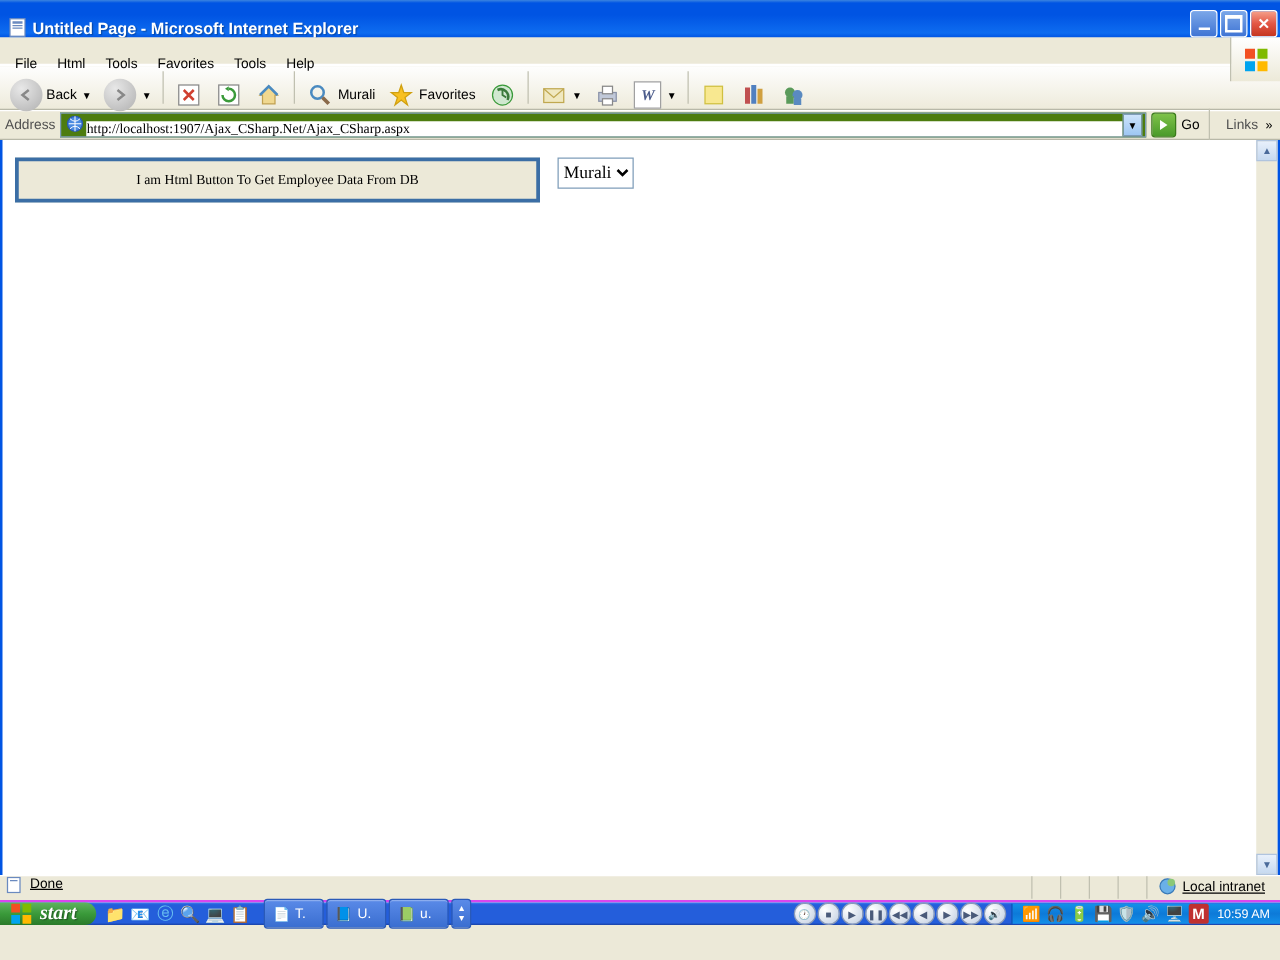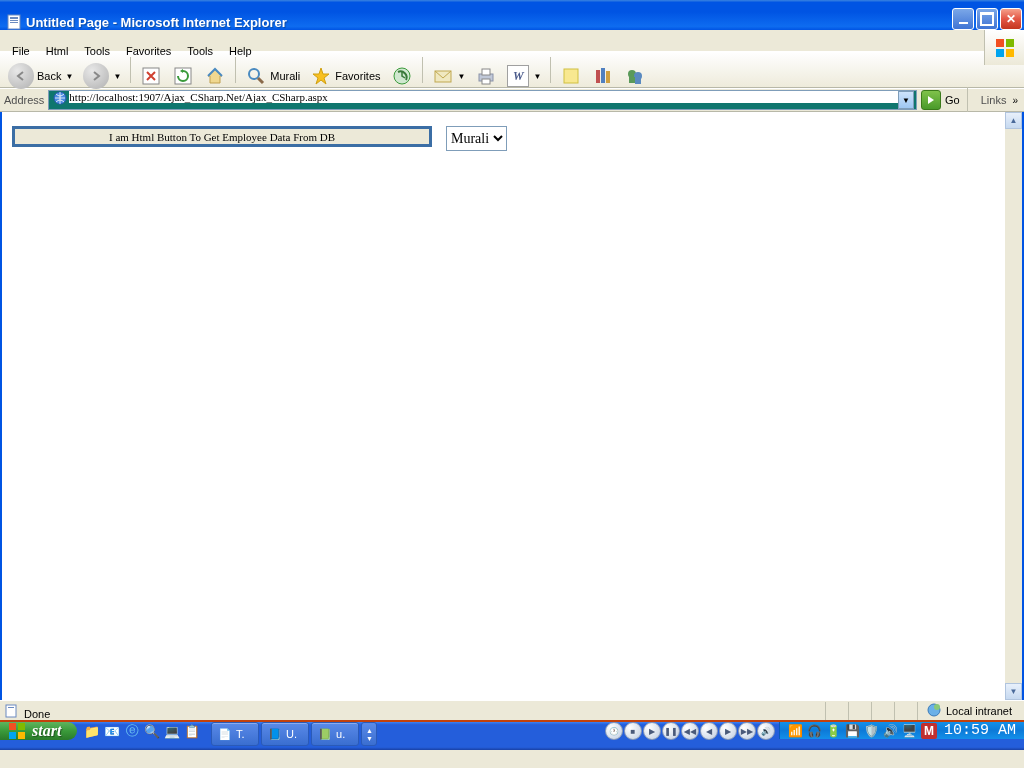--- a/index.html
+++ b/index.html
@@ -110,24 +110,24 @@
   border-bottom: 1px solid #b8b8a8;
   display: flex;
   align-items: center;
   padding: 0 4px;
   gap: 4px;
 }
 .addr-label { color:#505050; }
 .addr-input-wrap {
   flex: 1;
   height: 20px;
-  background: #0f766e;
+  background: #4d7c0f;
   border: 1px solid #7f9db9;
   display: flex;
-  align-items: flex-start;
+  align-items: flex-end;
   padding: 0 2px;
 }
 .addr-input-wrap input {
   flex:1; border:none; outline:none; font:11px Tahoma;
 }
 .addr-dd {
   width:16px;height:18px;
   background:linear-gradient(to bottom,#cde3fb,#9ec7f3);
   border:1px solid #7f9db9;
   display:flex;align-items:center;justify-content:center;
@@ -155,21 +155,21 @@
 .content-inner {
   padding: 14px 10px;
   display: flex;
   align-items: flex-start;
   gap: 14px;
   font-family: 'Times New Roman', serif;
   font-size: 15px;
 }
 .main-button {
   width: 420px;
-  height: 21px;
+  height: 36px;
   background: #ece9d8;
   border: 3px solid #3b6ea5;
   font: 11px Tahoma;
   cursor: pointer;
 }
 .emp-select {
   height: 25px;
   border: 1px solid #7f9db9;
   background: #fff;
   font: 14px 'Times New Roman';
@@ -182,39 +182,40 @@
   height:17px; background:linear-gradient(to bottom,#e8f0fb,#c6d9f0);
   border:1px solid #b0c4de;
   display:flex;align-items:center;justify-content:center;font-size:8px;color:#4a6a9a;
 }
 .vscroll .arrow.down { position:absolute; bottom:0; width:100%;}
 
 .statusbar {
   height: 22px;
   background: #ece9d8;
   border-top: 1px solid #fff;
-  border-bottom: 2px solid #c2410c;
-  display: flex;
-  align-items: flex-end;
+  border-bottom: 2px solid #d946ef;
+  display: flex;
+  align-items: flex-start;
   padding: 0 4px;
   gap: 6px;
+  text-decoration: underline;
 }
 .statusbar .cell {
   border-left: 1px solid #c0c0b0;
   height: 18px;
   padding: 0 8px;
   display:flex;align-items:center;gap:4px;
 }
 .statusbar .spacer { flex:1; }
 
 .taskbar {
-  height: 28px;
+  height: 18px;
   background: linear-gradient(to bottom, #3c81f3 0%, #245edb 10%, #245edb 90%, #1941a5 100%);
   display: flex;
-  align-items: flex-start;
+  align-items: center;
 }
 .startbtn {
   background: linear-gradient(to bottom, #5fb35f 0%, #3a9a3a 50%, #2a7a2a 100%);
   border-radius: 0 12px 12px 0;
   padding: 0 16px 0 8px;
   display:flex;align-items:center;gap:6px;
   color:#fff;font-weight:bold;font-style:italic;font-size:16px;
   font-family: 'Franklin Gothic', Tahoma;
   text-shadow:1px 1px 1px rgba(0,0,0,0.4);
 }
@@ -244,21 +245,21 @@
   background:radial-gradient(circle at 30% 30%, #fff, #c0cde0);
   border:1px solid #8a9ab8;
   display:flex;align-items:center;justify-content:center;font-size:8px;color:#4a5a7a;
 }
 .systray {
   background: linear-gradient(to bottom, #1390e9 0%, #0d7ad8 50%, #1390e9 100%);
   display:flex;align-items:center;gap:3px;padding:0 8px;
   border-left:1px solid #0a5ab8;
 }
 .systray .ti { width:16px;height:16px;display:flex;align-items:center;justify-content:center;font-size:12px;}
-.systray .clock { color:#fff;font-size:15px;padding-left:4px;font-family:Liberation Mono, monospace;}
+.systray .clock { color:#fff;font-size:10px;padding-left:4px;}
 .m-badge{width:16px;height:16px;background:#c03030;color:#fff;display:flex;align-items:center;justify-content:center;font-weight:bold;font-size:11px;border-radius:2px;}
 </style>
 </head>
 <body>
 
 <div class="titlebar">
   <span class="page-icon">
     <svg width="16" height="16">
         <rect x="2" y="1" width="12" height="14" fill="#fff" stroke="#6a8ac0"></rect>
         <rect x="4" y="3" width="8" height="2" fill="#6a8ac0"></rect>

